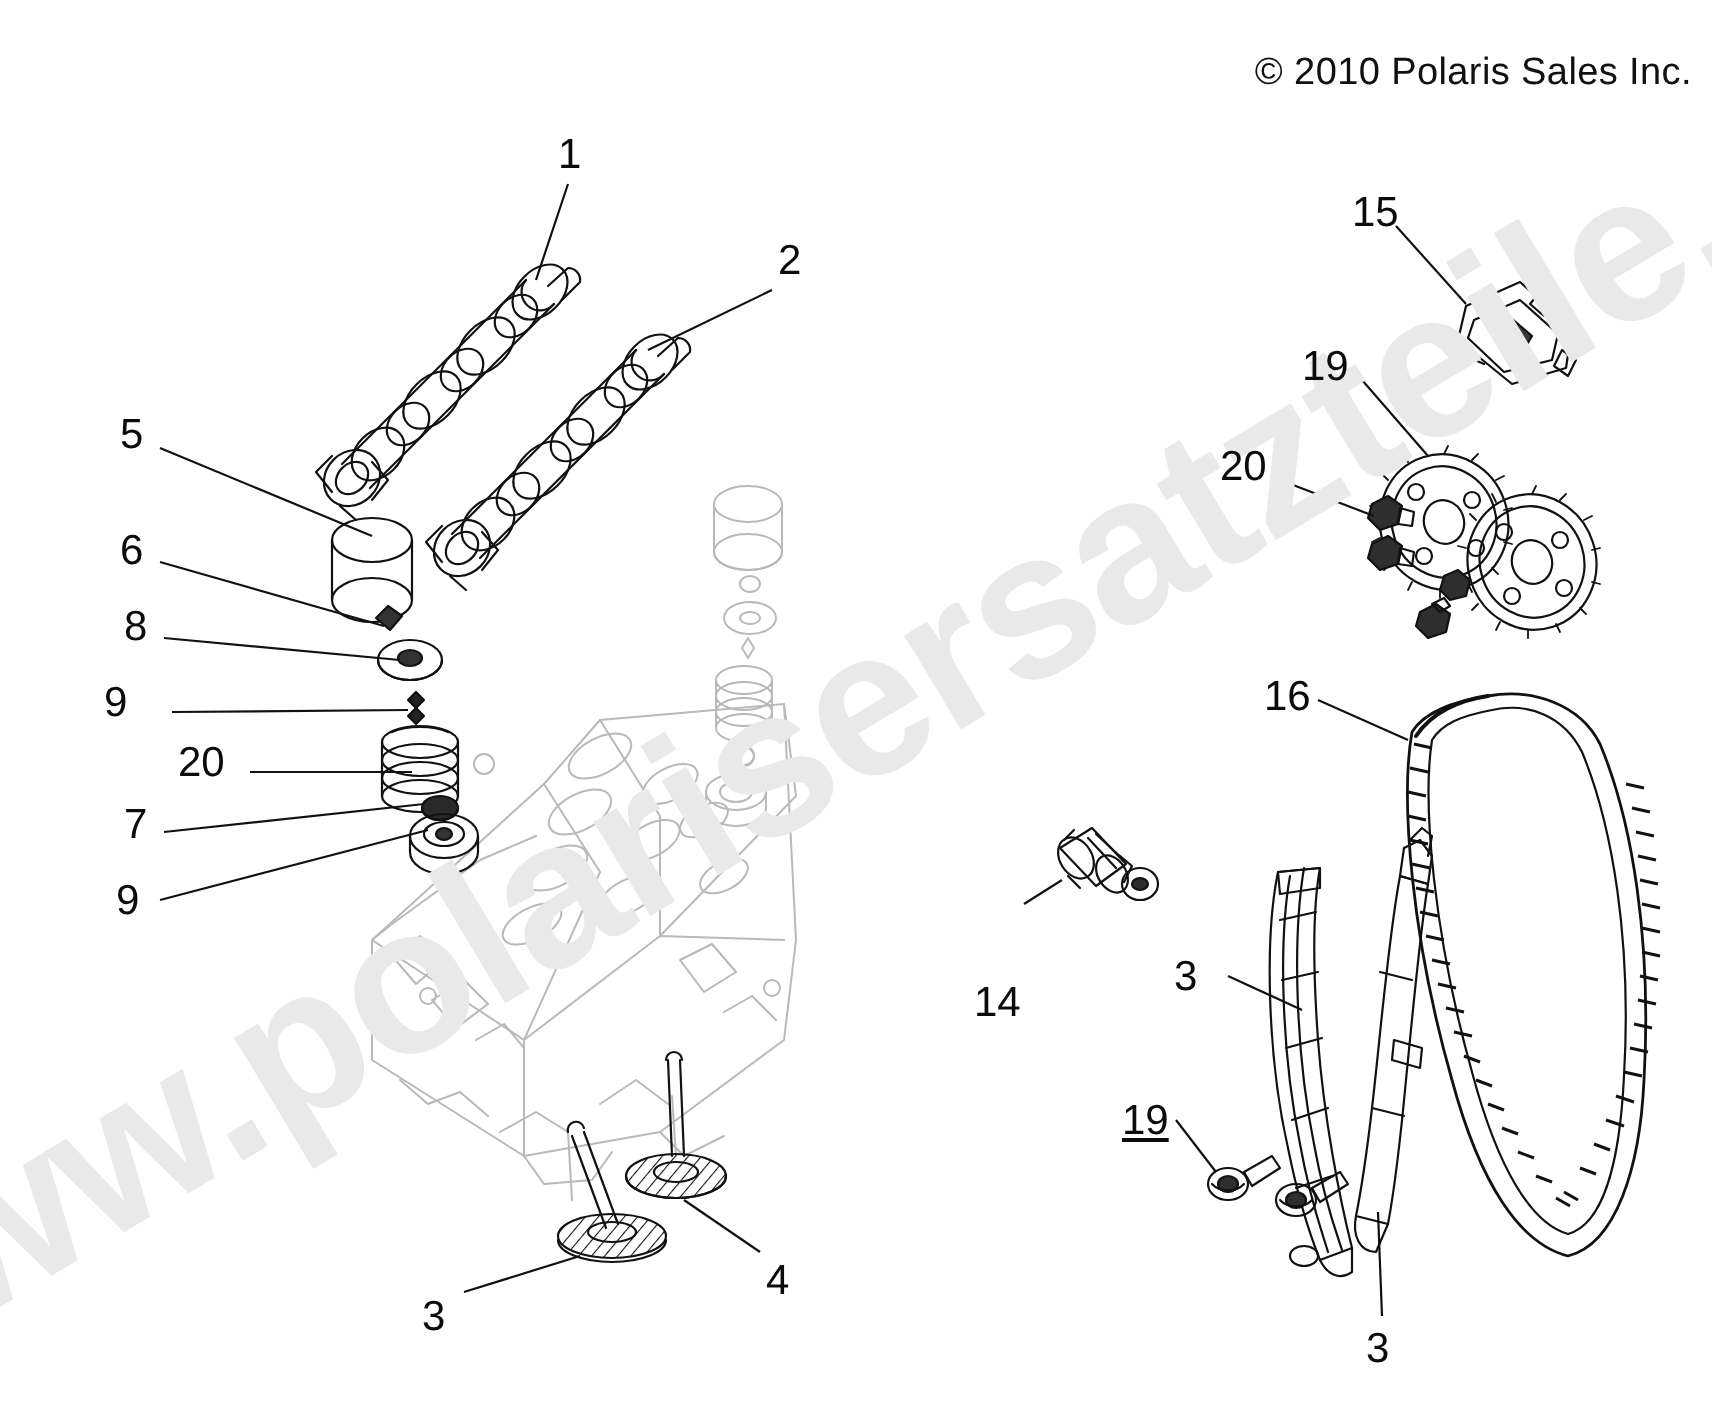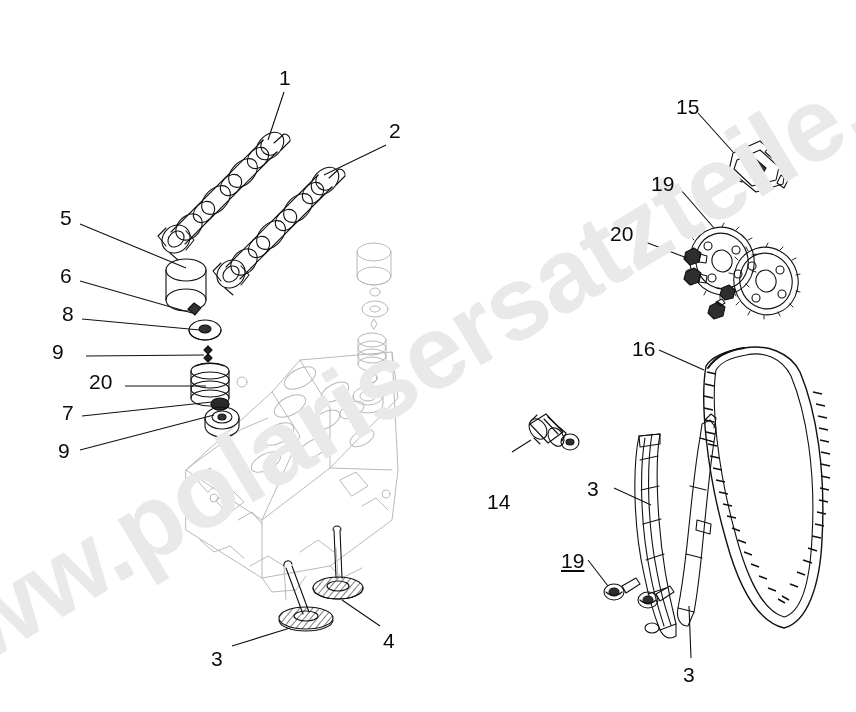--- a/index.html
+++ b/index.html
@@ -59,20 +59,21 @@
     line-height:1;
   }
 </style>
 </head>
 <body>
 
 <div id="page">
 
   <div id="watermark">www.polarisersatzteile.de</div>
 
+  <div id="copyright">© 2010 Polaris Sales Inc.</div>
 
   <svg id="art" viewBox="0 0 856 712">
     <defs>
       <g id="camlobe">
         <ellipse cx="0" cy="0" rx="13" ry="9"></ellipse>
       </g>
       <pattern id="hatch" width="5" height="5" patternUnits="userSpaceOnUse" patternTransform="rotate(40)">
         <line x1="0" y1="0" x2="0" y2="5" stroke="#111" stroke-width="1.1"></line>
       </pattern>
     </defs>

